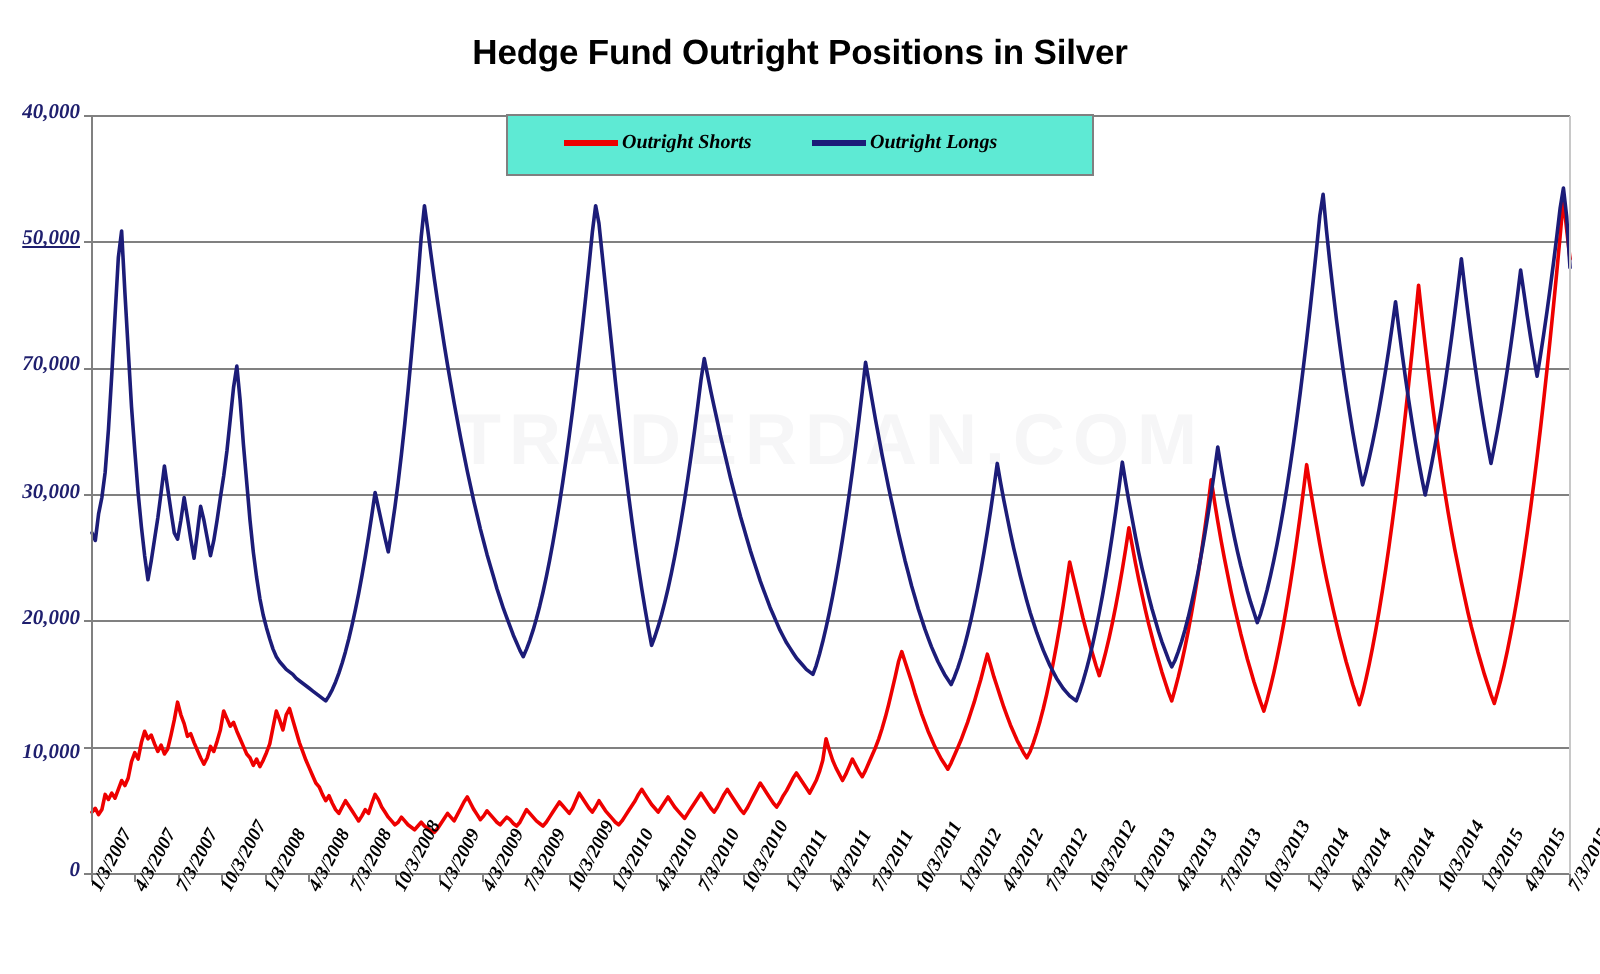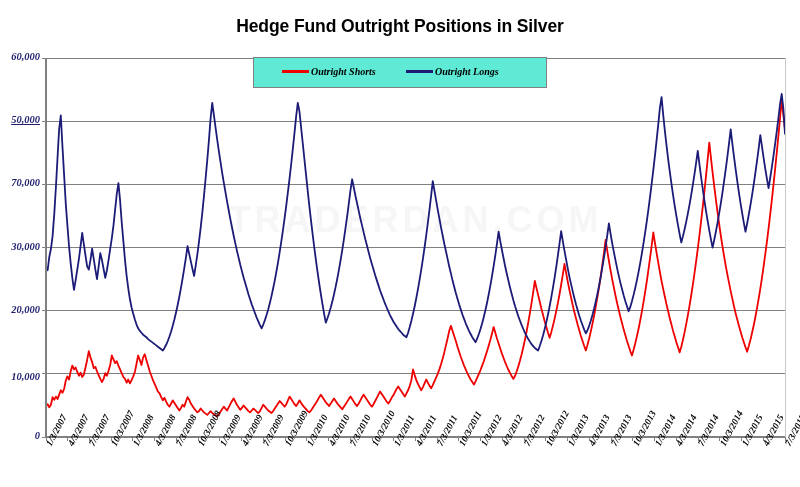--- a/index.html
+++ b/index.html
@@ -165,21 +165,21 @@
       </g>
   </svg>
 
   <div id="ylabels">
       <div class="ylab" style="left: 0px; top: 430px;">0</div>
       <div class="ylab" style="left: 0px; top: 371px;">10,000</div>
       <div class="ylab" style="left: 0px; top: 303.667px;">20,000</div>
       <div class="ylab" style="left: 0px; top: 240.5px;">30,000</div>
       <div class="ylab" style="left: 0px; top: 177.333px;">70,000</div>
       <div class="ylab" style="left: 0px; top: 114.167px; text-decoration: underline;">50,000</div>
-      <div class="ylab" style="left: 0px; top: 51px;">60,000</div>
+      <div class="ylab" style="left: 0px; top: 51px;">40,000</div>
     </div>
   <div id="xlabels">
       <div class="xlab" style="left: 44px; top: 443px;">1/3/2007</div>
       <div class="xlab" style="left: 65.7353px; top: 443px;">4/3/2007</div>
       <div class="xlab" style="left: 87.4706px; top: 443px;">7/3/2007</div>
       <div class="xlab" style="left: 109.206px; top: 443px;">10/3/2007</div>
       <div class="xlab" style="left: 130.941px; top: 443px;">1/3/2008</div>
       <div class="xlab" style="left: 152.676px; top: 443px;">4/3/2008</div>
       <div class="xlab" style="left: 174.412px; top: 443px;">7/3/2008</div>
       <div class="xlab" style="left: 196.147px; top: 443px;">10/3/2008</div>

